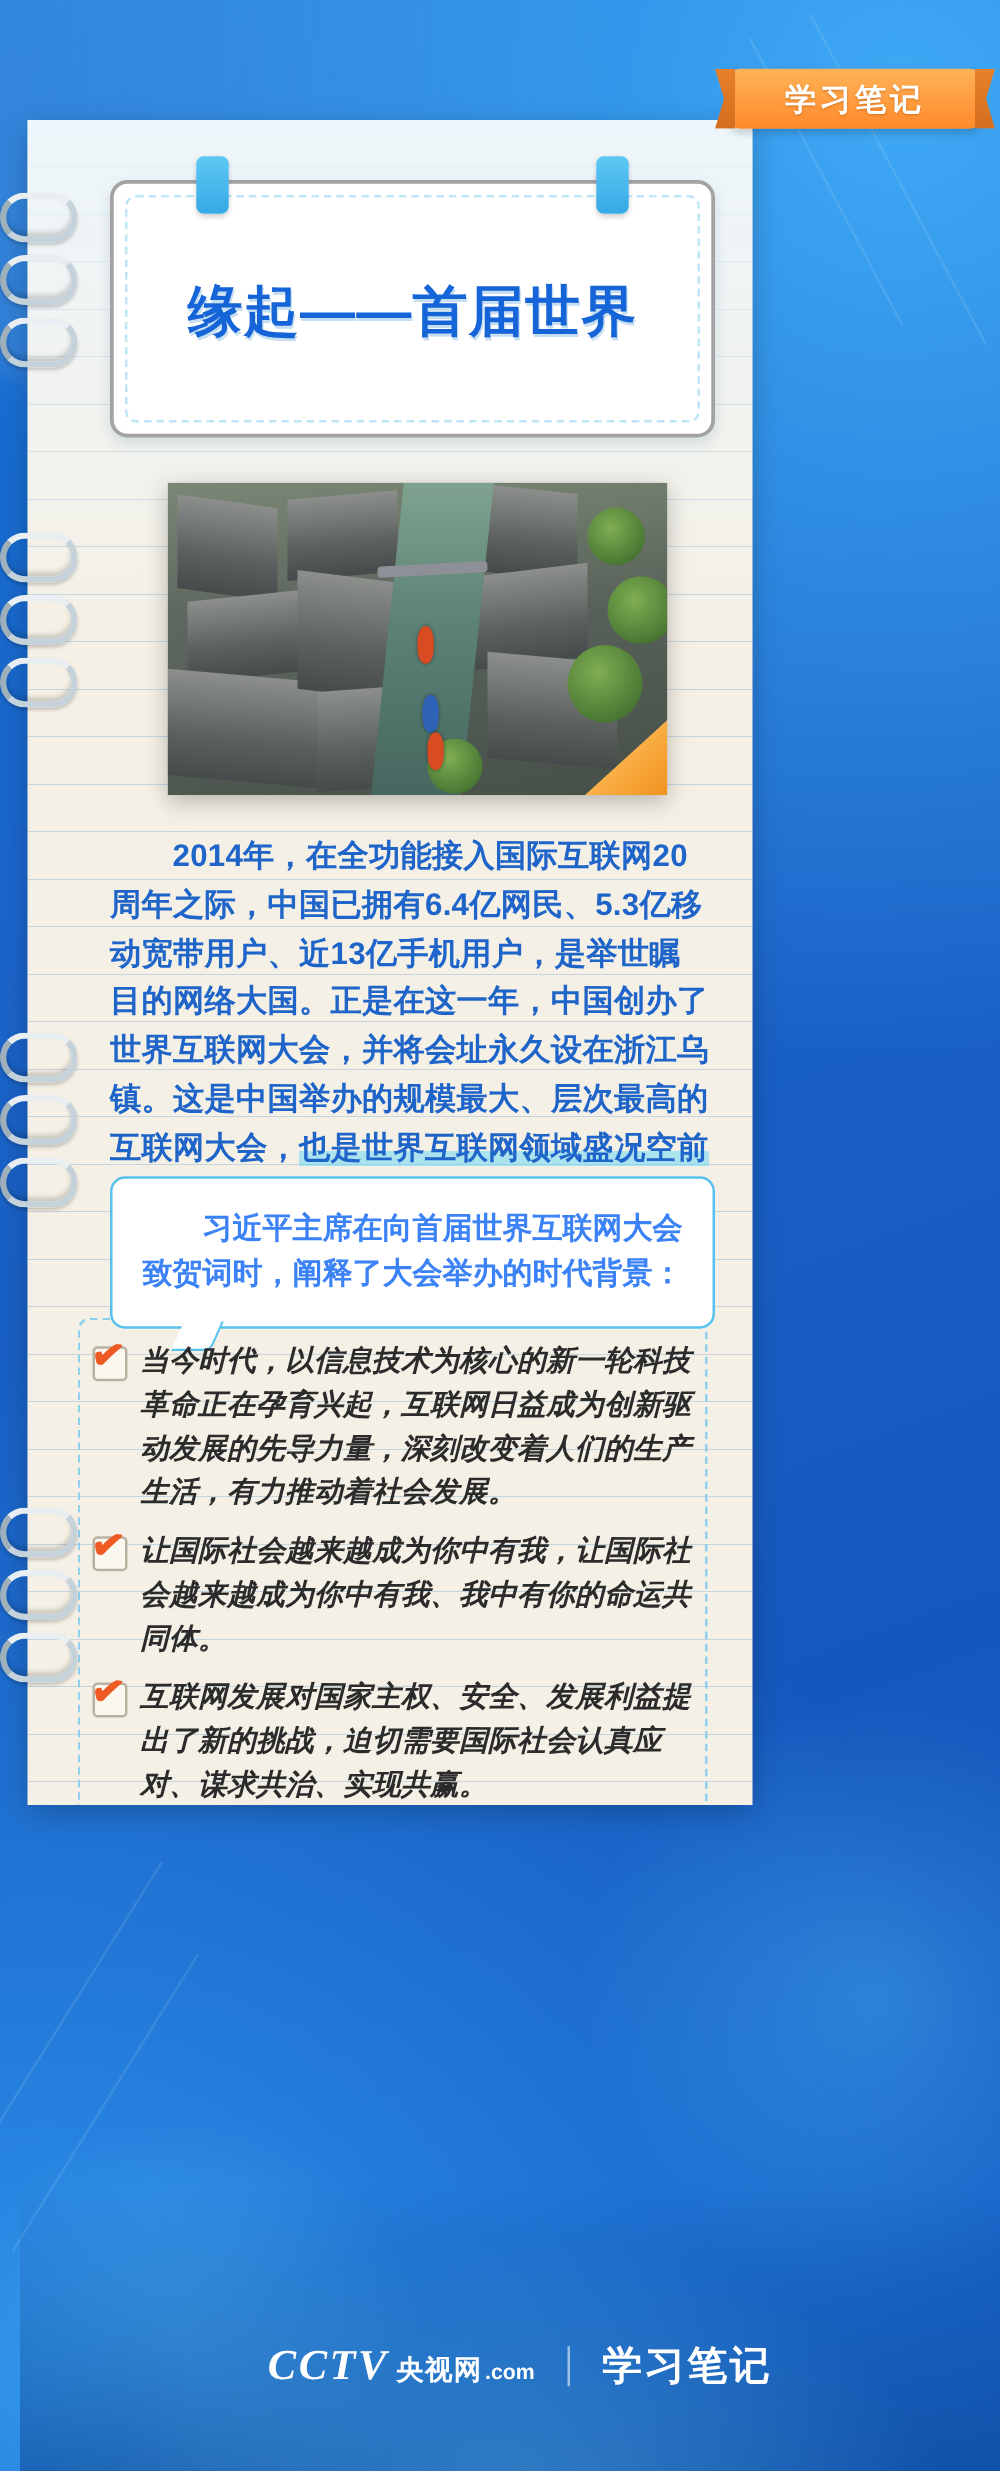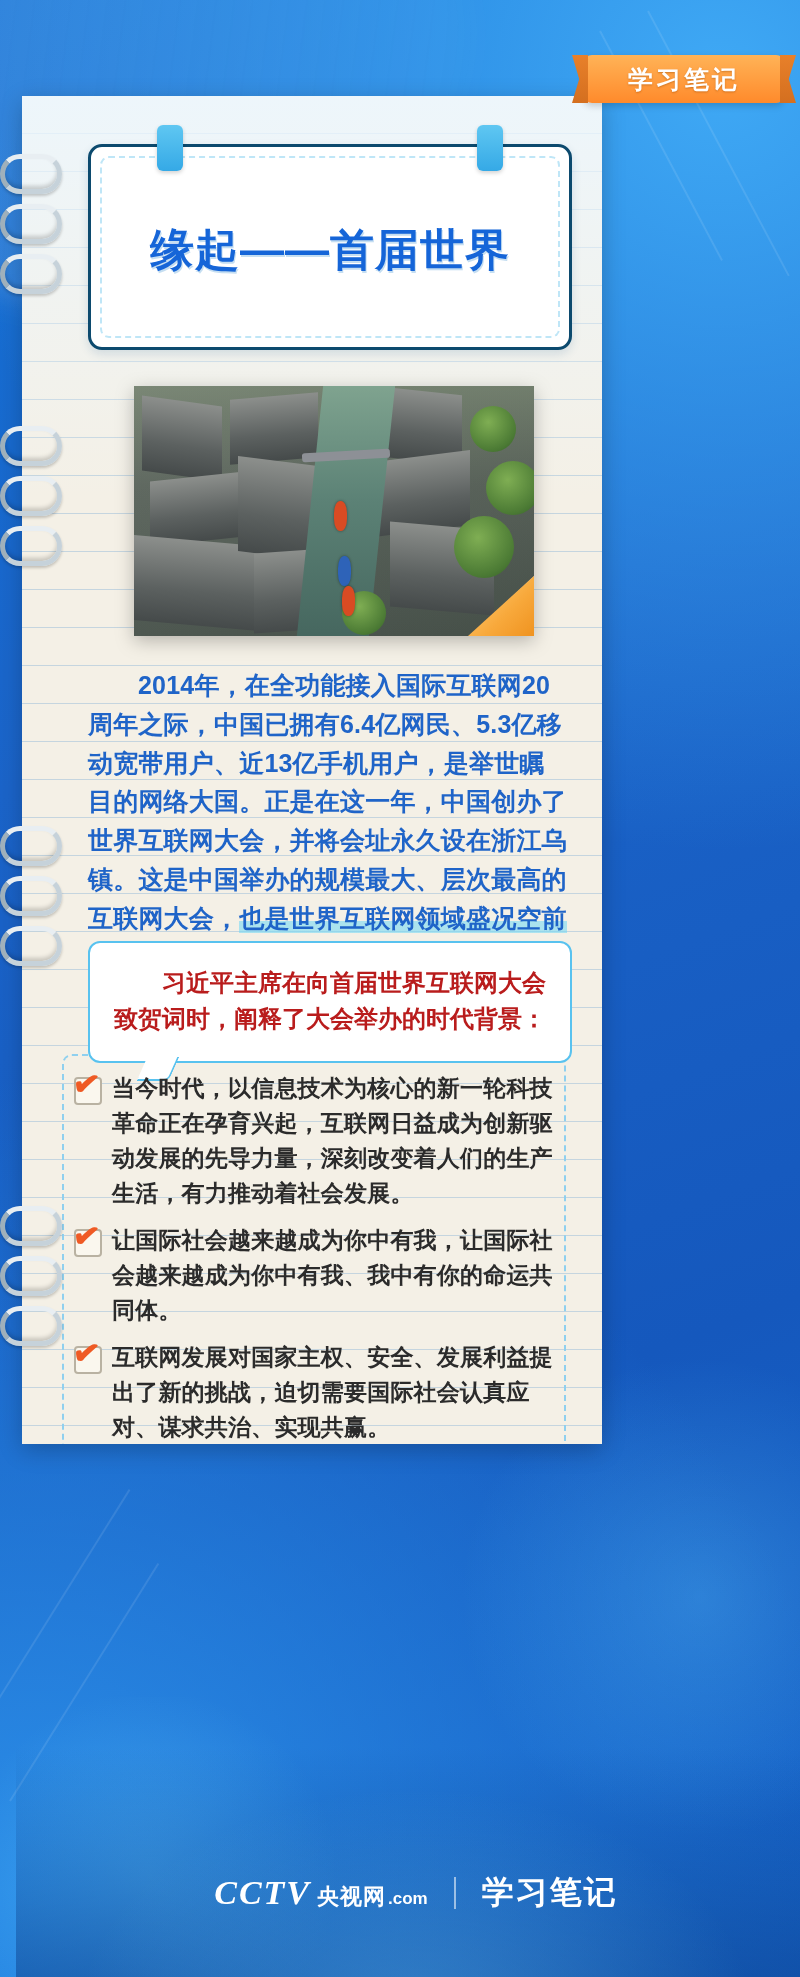--- a/index.html
+++ b/index.html
@@ -147,21 +147,21 @@
   }
 
   
   .title-card {
     position: absolute;
     left: 66px;
     top: 48px;
     width: 478px;
     height: 200px;
     background: #ffffff;
-    border: 3px solid #0c4a6e;
+    border: 3px solid #a3a3a3;
     border-radius: 14px;
     box-shadow: 0 4px 10px rgba(30,90,140,0.15);
     z-index: 5;
   }
   .title-inner {
     position: absolute;
     inset: 9px;
     border: 2px dashed #bfe6f7;
     border-radius: 9px;
     display: flex;
@@ -286,21 +286,21 @@
     padding: 22px 24px 24px 24px;
     box-sizing: border-box;
     background: #ffffff;
     border: 2px solid #58c2ef;
     border-radius: 12px;
     z-index: 5;
   }
   .speech-text {
     font-size: 24px;
     line-height: 1.5;
-    color: #b91c1c;
+    color: #3b82f6;
     font-weight: bold;
     text-indent: 48px;
   }
   .speech-tail {
     position: absolute;
     left: 52px;
     bottom: -20px;
     width: 30px;
     height: 22px;
     background: #ffffff;
@@ -343,20 +343,21 @@
     color: #ef5a24;
     font-weight: bold;
     transform: rotate(8deg);
   }
   .check-text {
     font-size: 23px;
     line-height: 1.52;
     color: #2b2b2b;
     font-weight: bold;
     letter-spacing: 0.2px;
+    font-style: italic;
   }
 
   
   .dash-frame {
     position: absolute;
     left: 40px;
     top: 958px;
     width: 500px;
     height: 408px;
     border: 2px dashed #8fd0ef;

